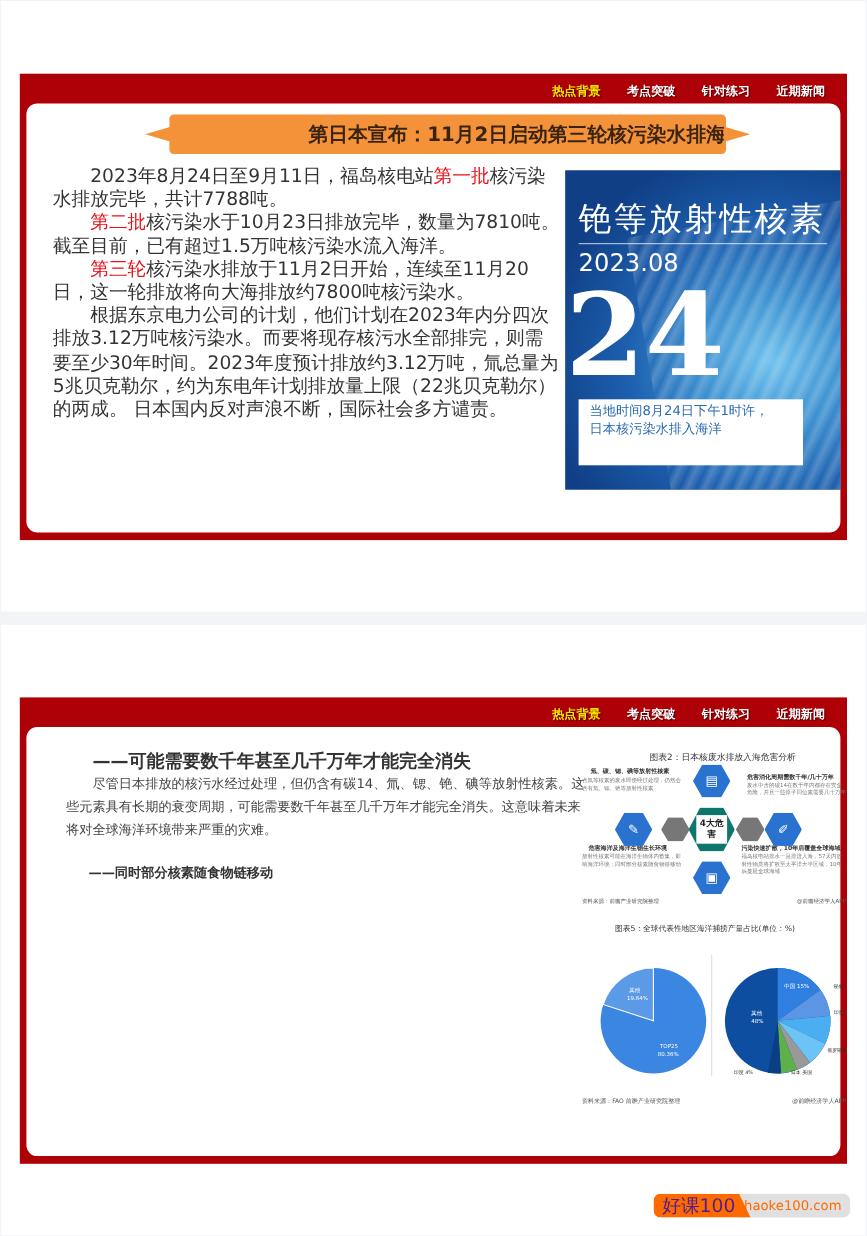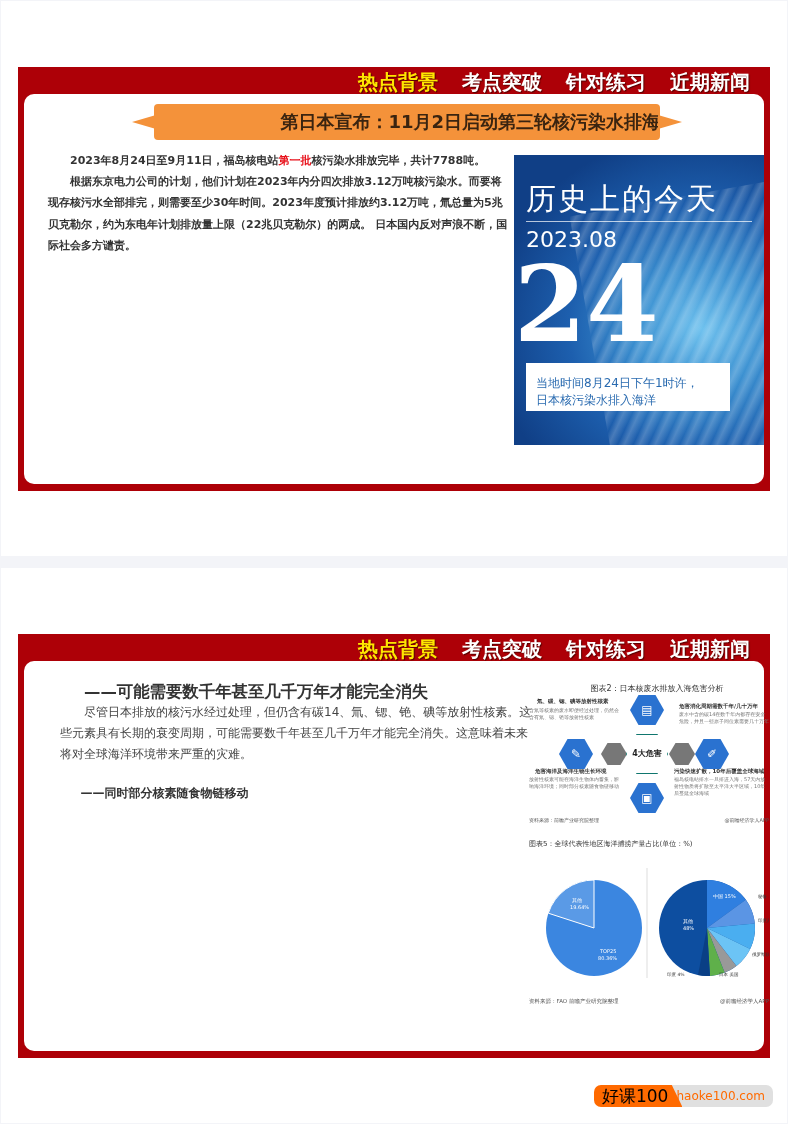--- a/index.html
+++ b/index.html
@@ -5,58 +5,58 @@
 *{box-sizing:border-box;margin:0;padding:0}
 html,body{width:788px;height:1124px;background:#f3f4f8;overflow:hidden}
 body{position:relative;font-family:"DejaVu Sans","Liberation Sans",sans-serif;color:#222}
 .slide{position:absolute;left:1px;width:786px;background:#fff}
 #slide1{top:1px;height:555px}
 #slide2{top:568px;height:555px}
 .frame{position:absolute;left:17px;width:752px;background:#ad0007}
 #slide1 .frame{top:66px;height:424px}
 #slide2 .frame{top:66px;height:424px}
 .nav{position:absolute;right:20px;top:2px;height:26px;display:flex;gap:24px;align-items:center}
-.nav span{font-family:"DejaVu Sans",sans-serif;font-weight:bold;font-size:20px;color:#fff;letter-spacing:0;text-shadow:1px 1px 1px #500}
+.nav span{font-family:"DejaVu Sans",sans-serif;font-weight:bold;font-size:11px;color:#fff;letter-spacing:0;text-shadow:1px 1px 1px #500}
 .nav span.active{color:#ffe600}
 .inner{position:absolute;left:6px;right:6px;top:27px;bottom:7px;background:#fff;border-radius:10px}
 
 .banner{position:absolute;left:108px;top:10px;width:550px;height:36px}
 .banner .body{position:absolute;left:22px;right:22px;top:0;bottom:0;background:#f4923a;border-radius:4px;display:flex;align-items:center;justify-content:flex-end}
 .banner .body span{font-weight:bold;font-size:18px;color:#3a2410}
 .banner .arrow-l{position:absolute;left:0;top:11px;border-right:24px solid #f4923a;border-top:7px solid transparent;border-bottom:7px solid transparent;width:0;height:0}
 .banner .arrow-r{position:absolute;right:0;top:11px;border-left:24px solid #f4923a;border-top:7px solid transparent;border-bottom:7px solid transparent;width:0;height:0}
-.text1{position:absolute;left:24px;top:56px;width:462px;font-size:11px;font-weight:bold;line-height:21.2px;color:#333}
+.text1{position:absolute;left:24px;top:56px;width:462px;font-size:17px;font-weight:normal;line-height:21.2px;color:#333}
 .text1 p{text-indent:2em}
 .text1 .red{color:#e8101a}
 .hist{position:absolute;left:490px;top:61px;width:250px;height:290px;overflow:hidden;
 background:radial-gradient(ellipse at 75% 60%,#6ec1ee 0%,#3a8fd0 25%,#1d5fae 50%,#103f86 80%),#12438a}
 .hist .foam{position:absolute;left:80px;top:40px;width:220px;height:300px;background:repeating-linear-gradient(125deg,rgba(255,255,255,0.0) 0px,rgba(255,255,255,0.25) 6px,rgba(255,255,255,0) 14px);transform:rotate(-10deg);opacity:.8}
 .hist .t1{position:absolute;left:12px;top:24px;font-family:"DejaVu Serif",serif;font-size:30px;color:#fff;letter-spacing:2px}
 .hist .line{position:absolute;left:12px;right:12px;top:66px;height:1px;background:rgba(255,255,255,.7)}
 .hist .t2{position:absolute;left:12px;top:72px;font-size:22px;color:#fff}
 .hist .t3{position:absolute;left:0;top:100px;font-family:"DejaVu Serif",serif;font-size:104px;color:#fff;line-height:100px;font-weight:bold}
-.hist .cap{position:absolute;left:12px;top:208px;width:204px;height:48px;background:#fff;padding:12px 10px;font-size:12px;line-height:17px;color:#2a6bb0}
+.hist .cap{position:absolute;left:12px;top:208px;width:204px;height:60px;background:#fff;padding:2px 10px;font-size:12px;line-height:17px;color:#2a6bb0}
 
 .h2a{position:absolute;left:60px;top:20px;font-size:16.4px;font-weight:bold;color:#333}
 .text2{position:absolute;left:36px;top:41px;width:478px;font-size:12px;line-height:21.2px;color:#444}
 .text2 p{text-indent:2em}
 .text2 .sub{font-weight:bold;color:#333;text-indent:1.7em;margin-top:17px}
 .infog{position:absolute;left:505px;top:22px;width:240px;height:140px;font-size:6px;color:#444}
 .infog .title{position:absolute;left:16px;right:0;top:0;text-align:center;font-size:8px;color:#333}
 .hex{position:absolute;width:34px;height:30px;background:#2a72d0;clip-path:polygon(25% 0,75% 0,100% 50%,75% 100%,25% 100%,0 50%);color:#fff;display:flex;align-items:center;justify-content:center;font-size:12px}
 .hex.gray{background:#777;width:26px;height:22px}
-.hex.center{background:#fff;border:1px solid #0f766e;width:42px;height:40px;color:#222;font-size:8px;font-weight:bold;text-align:center;line-height:10px}
+.hex.center{background:#fff;border:7px solid #0f766e;width:42px;height:40px;color:#222;font-size:8px;font-weight:bold;text-align:center;line-height:10px}
 .infog .lbl{position:absolute;font-size:5.5px;font-weight:bold;color:#333}
 .infog .desc{position:absolute;font-size:5px;color:#777;line-height:7px}
 .infog .src{position:absolute;bottom:0;font-size:5px;color:#555}
 .piefig{position:absolute;left:505px;top:172px;width:240px;height:175px}
-.piefig .title{position:absolute;left:0;right:16px;top:6px;text-align:left;font-size:7px;color:#333}
+.piefig .title{position:absolute;left:0;right:16px;top:6px;text-align:center;font-size:7px;color:#333}
 .piefig .src{position:absolute;top:165px;font-size:5.5px;color:#555}
 .watermark{position:absolute;right:14px;bottom:16px;display:flex;height:22px;border-radius:7px;overflow:hidden}
-.watermark .a{background:#ff6a00;color:#000000;font-size:17px;padding:0 14px 0 8px;display:flex;align-items:center;clip-path:polygon(0 0,88% 0,100% 100%,0 100%)}
+.watermark .a{background:#ff6a00;color:#4c1d95;font-size:17px;padding:0 14px 0 8px;display:flex;align-items:center;clip-path:polygon(0 0,88% 0,100% 100%,0 100%)}
 .watermark .b{background:#e0e0e0;color:#ff6a00;font-size:12px;padding:0 8px 0 4px;display:flex;align-items:center;margin-left:-10px}
 </style>
 </head>
 <body>
 
 <div class="slide" id="slide1">
   <div class="frame">
     <div class="nav">
       <span class="active">热点背景</span>
       <span>考点突破</span>
@@ -66,25 +66,27 @@
     <div class="inner">
       <div class="banner">
         <div class="arrow-l"></div>
         <div class="body">
             <span>第日本宣布：11月2日启动第三轮核污染水排海</span>
           </div>
         <div class="arrow-r"></div>
       </div>
       <div class="text1">
         <p><span>2023年8月24日至9月11日，福岛核电站</span><span class="red">第一批</span><span>核污染水排放完毕，共计7788吨。</span></p>
+        <p><span class="red">第二批</span><span>核污染水于10月23日排放完毕，数量为7810吨。截至目前，已有超过1.5万吨核污染水流入海洋。</span></p>
+        <p><span class="red">第三轮</span><span>核污染水排放于11月2日开始，连续至11月20日，这一轮排放将向大海排放约7800吨核污染水。</span></p>
         <p>根据东京电力公司的计划，他们计划在2023年内分四次排放3.12万吨核污染水。而要将现存核污水全部排完，则需要至少30年时间。2023年度预计排放约3.12万吨，氚总量为5兆贝克勒尔，约为东电年计划排放量上限（22兆贝克勒尔）的两成。 日本国内反对声浪不断，国际社会多方谴责。</p>
       </div>
       <div class="hist">
         <div class="foam"></div>
-        <div class="t1">历史上的今天</div>
+        <div class="t1">铯等放射性核素</div>
         <div class="line"></div>
         <div class="t2">2023.08</div>
         <div class="t3">24</div>
         <div class="cap">
           <div>当地时间8月24日下午1时许，</div>
           <div>日本核污染水排入海洋</div>
         </div>
       </div>
     </div>
   </div>

